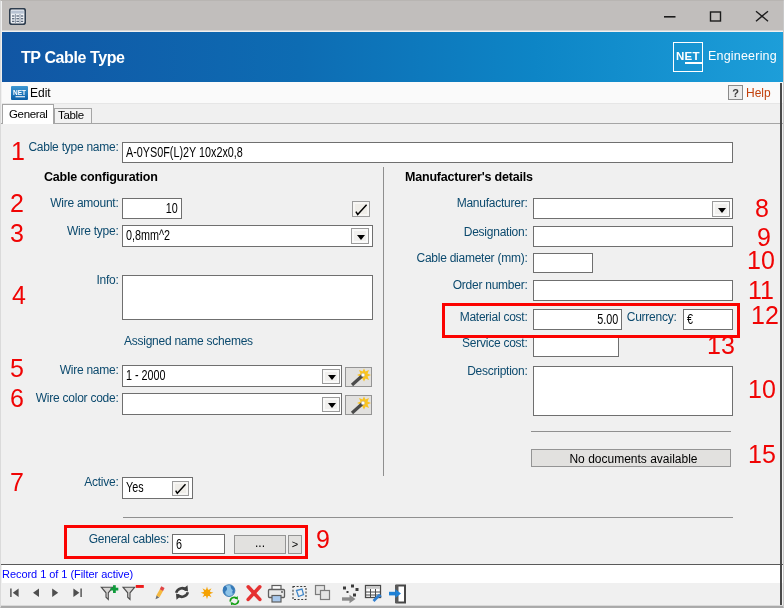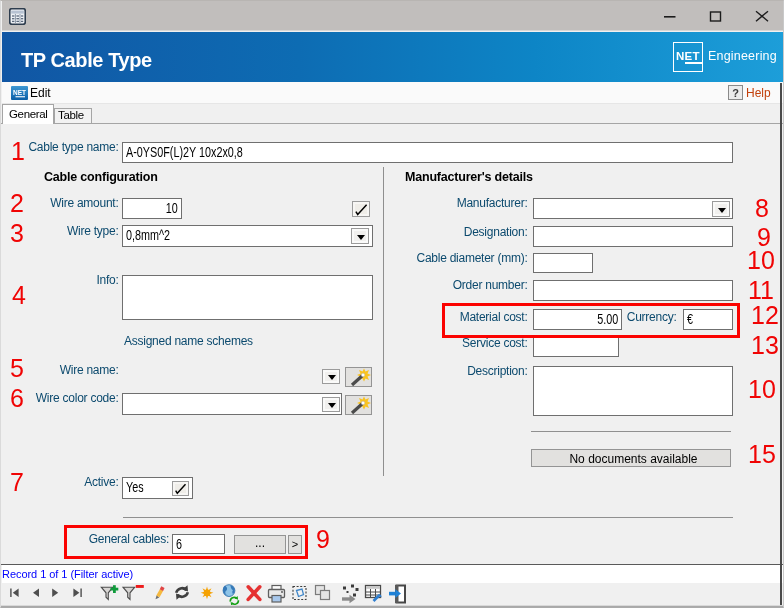--- a/index.html
+++ b/index.html
@@ -2,21 +2,21 @@
 <html><head>
 <meta charset="utf-8">
 <style>
 * { margin:0; padding:0; box-sizing:border-box; }
 html,body { width:784px; height:608px; font-family:"Liberation Sans", sans-serif; background:#fff; }
 #win { position:relative; width:784px; height:608px; background:#f0f0f0; border-left:1px solid #dadada; border-top:1px solid #b8b5b2; border-right:1px solid #c9c9c9; border-bottom:1px solid #ababab; overflow:hidden; }
 #titlebar { position:absolute; left:1px; top:0; width:782px; height:30px; background:#c1bebc; border-bottom:1px solid #d8d6d4; }
 #titletext { position:absolute; left:29px; top:9px; font-size:12px; letter-spacing:-0.15px; color:#1b1b1b; }
 #bluehead { position:absolute; left:1px; top:31px; width:782px; height:50px;
   background:linear-gradient(90deg,#1156a4 0%, #0d6cb3 38%, #0d85c6 68%, #1d9ed9 100%); }
-#bluetitle { position:absolute; left:20px; top:48px; font-size:20px; font-weight:bold; letter-spacing:-0.4px; color:#fff; }
+#bluetitle { position:absolute; left:20px; top:48px; font-size:16px; font-weight:bold; letter-spacing:-0.4px; color:#fff; }
 #editrow { position:absolute; left:1px; top:81px; width:782px; height:22px; background:#fafafa; border-bottom:1px solid #e6e6e6; }
 #edittext { position:absolute; left:29px; top:85px; font-size:12px; color:#000; }
 #helptext { position:absolute; left:745px; top:85px; font-size:12px; color:#c2410c; }
 .tab { position:absolute; font-size:11.5px; letter-spacing:-0.35px; color:#000; }
 #tab1 { left:1px; top:103px; width:52px; height:20px; background:#fff; border:1px solid #a5a5a5; border-bottom:none; z-index:3; }
 #tab2 { left:53px; top:107px; width:38px; height:16px; background:#f2f2f2; border:1px solid #a5a5a5; border-bottom:none; z-index:1;}
 #panel { position:absolute; left:0px; top:122px; width:784px; height:442px; background:#f0f0f0; border-top:1px solid #a5a5a5; border-bottom:1px solid #5a5a5a; z-index:2;}
 .lbl { position:absolute; font-size:12px; letter-spacing:-0.25px; color:#0c4a6e; text-align:right; white-space:nowrap; z-index:4;}
 .hd  { position:absolute; font-size:12.5px; font-weight:bold; letter-spacing:-0.2px; color:#000; z-index:4;}
 .inp { position:absolute; background:#fff; border:1px solid #6f6f6f; z-index:4;}
@@ -125,20 +125,23 @@
     </div>
 
   <span class="num" style="left:11px; top:282px;">4</span>
   <span class="lbl" style="right:664.5px; top:272px;">Info:</span>
   <div class="inp" style="left:121px; top:274px; width:251px; height:45px;"></div>
 
   <span class="lbl" style="left:123px; top:333px; text-align:right;">Assigned name schemes</span>
 
   <span class="num" style="left:9px; top:355px;">5</span>
   <span class="lbl" style="right:664.5px; top:362px;">Wire name:</span>
+  <div class="inp" style="left:121px; top:364px; width:220px; height:22px;">
+      <span class="t">1 - 2000</span>
+    </div>
   <div class="ddbtn" style="left:321px; top:368px; height:15px;">
       <i style="top:5px;"></i>
     </div>
   <div class="btn" style="left:344px; top:366px; width:27px; height:20px;">
     <svg style="left:2px;top:0px;" width="24" height="20" viewBox="0 0 24 20">
       <polygon points="16,0.5 17.5,3.5 21,2 19.5,5.5 23,7 19.5,8.5 21,12 17.5,10.5 16,13.5 14.5,10.5 11,12 12.5,8.5 9,7 12.5,5.5 11,2 14.5,3.5" fill="#f9c321"></polygon>
       <line x1="4" y1="17" x2="14.5" y2="7.5" stroke="#4b4b4b" stroke-width="3.2"></line>
       <circle cx="15" cy="7" r="1.8" fill="#fff" stroke="#aaa" stroke-width="0.4"></circle>
     </svg>
   </div>
@@ -206,21 +209,21 @@
   <span class="num" style="left:750px; top:302px;">12</span>
   <span class="lbl" style="right:255.5px; top:309px;">Material cost:</span>
   <div class="inp" style="left:532px; top:308px; width:89px; height:21px;">
       <span class="t tr" style="right:2.5px;">5.00</span>
     </div>
   <span class="lbl" style="right:106.5px; top:309px;">Currency:</span>
   <div class="inp" style="left:682px; top:308px; width:50px; height:21px;">
       <span class="t">€</span>
     </div>
 
-  <span class="num" style="left:750px; top:332px;text-align:right;">13</span>
+  <span class="num" style="left:706px; top:332px;text-align:right;">13</span>
   <span class="lbl" style="right:255.5px; top:335px;">Service cost:</span>
   <div class="inp" style="left:532px; top:336px; width:86px; height:20px;"></div>
 
   <span class="num" style="left:747px; top:376px;">10</span>
   <span class="lbl" style="right:255.5px; top:363px;">Description:</span>
   <div class="inp" style="left:532px; top:365px; width:200px; height:50px;"></div>
 
   <div class="sep" style="left:530px; top:430px; width:200px;"></div>
 
   <span class="num" style="left:747px; top:441px;">15</span>

